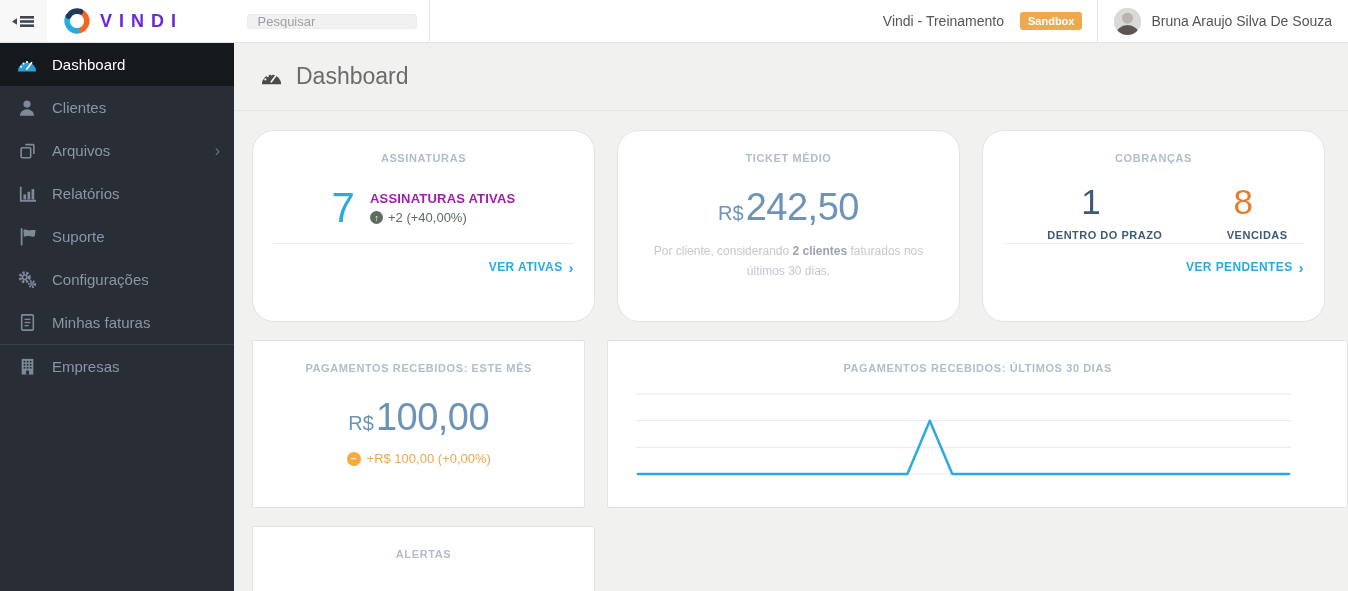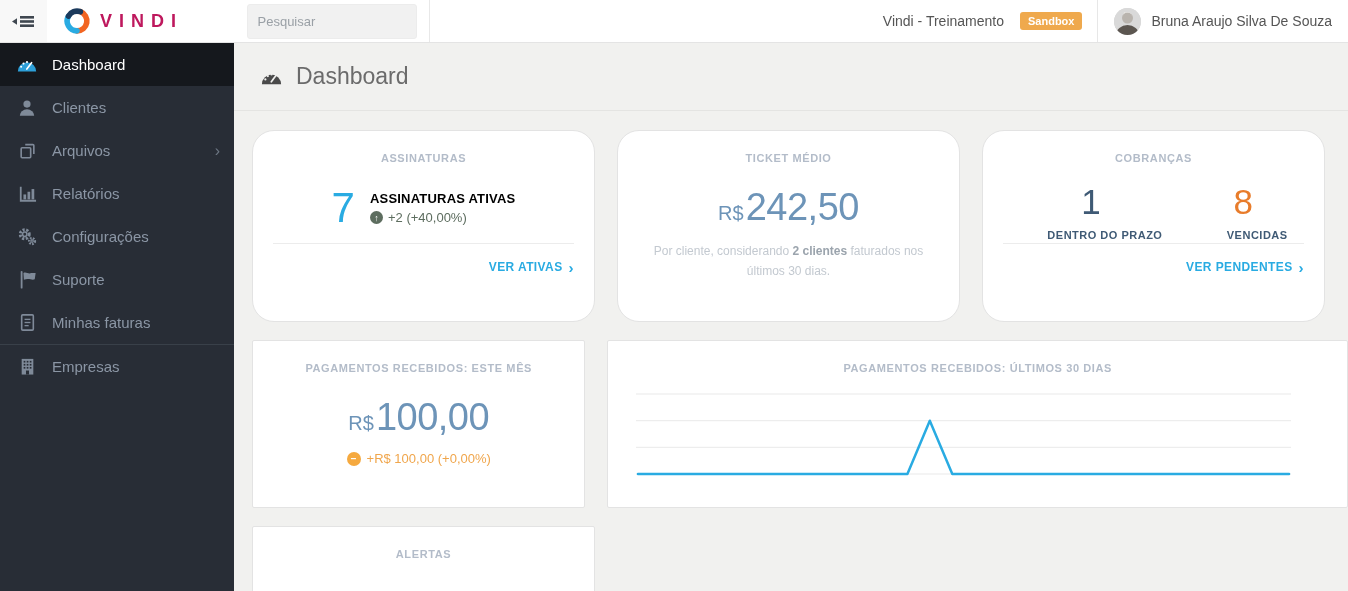--- a/index.html
+++ b/index.html
@@ -3,23 +3,23 @@
 <meta charset="utf-8">
 <style>
   * { box-sizing: border-box; margin: 0; padding: 0; }
   html,body { width:1348px; height:591px; overflow:hidden; background:#f1f1ef;
               font-family:"Liberation Sans", sans-serif; }
   
   .topbar { position:absolute; top:0; left:0; width:1348px; height:43px; background:#fff;
             border-bottom:1px solid #e4e4e4; display:flex; align-items:stretch; z-index:20; }
   .collapse-btn { width:47px; background:#f8f8f8; display:flex; align-items:center; justify-content:center; cursor:pointer; }
   .logo-seg { width:187px; display:flex; align-items:center; padding-left:16px; gap:9px; }
-  .logo-text { font-size:18px; font-weight:bold; letter-spacing:7px; color:#be185d; }
+  .logo-text { font-size:18px; font-weight:bold; letter-spacing:7px; color:#6d28d9; }
   .search-seg { width:196px; border-right:1px solid #e8e8e8; display:flex; align-items:center; justify-content:center; }
-  .search-input { width:170px; height:35px; background:#f1f1f1; border:1px solid #ececec; border-radius:3px;
+  .search-input { width:170px; height:15px; background:#f1f1f1; border:1px solid #ececec; border-radius:3px;
                   padding:0 10px; font-size:13px; color:#4d7c0f; font-family:"Liberation Sans",sans-serif; outline:none; }
   .search-input::placeholder { color:#9aa0a6; }
   .tb-spacer { flex:1; }
   .account-seg { display:flex; align-items:center; gap:16px; padding-right:15px; }
   .account-name { font-size:14px; color:#555; }
   .sandbox-badge { background:#efa94d; color:#fff; font-size:11px; font-weight:bold;
                    padding:3px 8px; border-radius:3px; }
   .tb-divider { width:1px; background:#e7e7e7; }
   .user-seg { display:flex; align-items:center; gap:10px; padding:0 16px; cursor:pointer; }
   .avatar { width:27px; height:27px; border-radius:50%; overflow:hidden; background:#d6d6d6; flex:0 0 auto; }
@@ -44,21 +44,21 @@
   .card { background:#fff; border:1px solid #e3e3e3; border-radius:2px; position:relative; }
   .card-sm { width:343px; height:192px;border-radius:22px; }
   .card-md { width:343px; height:168px; }
   .card-lg { width:762px; height:168px; }
   .card-alert { width:343px; height:140px; }
   .card-title { text-align:center; padding-top:21px; font-size:11px; font-weight:bold;
                 letter-spacing:0.6px; color:#b3bcc9; text-transform:uppercase; }
   
   .assin-body { display:flex; justify-content:center; align-items:center; gap:15px; margin-top:20px; }
   .big-blue { font-size:42px; font-weight:300; color:#29abe2; }
-  .assin-label { font-size:13px; font-weight:bold; color:#000000; letter-spacing:0.2px; }
+  .assin-label { font-size:13px; font-weight:bold; color:#a21caf; letter-spacing:0.2px; }
   .delta-row { display:flex; align-items:center; gap:5px; margin-top:4px; font-size:13px; color:#5d6d5f; }
   .delta-up-icon { width:13px; height:13px; border-radius:50%; background:#5d6d5f; color:#fff;
                    font-size:9px; font-weight:bold; display:inline-flex; align-items:center; justify-content:center; }
   .card-footer { position:absolute; top:112px; left:20px; right:20px; border-top:1px solid #ececec;
                  padding-top:13px; text-align:right; }
   .card-link { font-size:12px; font-weight:bold; color:#29abe2; letter-spacing:0.4px; text-decoration:none;
                cursor:pointer; display:inline-flex; align-items:center; gap:6px; }
   .link-chevron { font-size:15px; font-weight:bold; line-height:1; }
   
   .money-line { display:flex; justify-content:center; align-items:baseline; margin-top:22px; color:#6d94b8; }
@@ -166,37 +166,37 @@
         <path d="M3,2 V17.5 H20" fill="none" stroke="currentColor" stroke-width="2"></path>
         <rect x="6" y="10.5" width="3" height="5.5" fill="currentColor"></rect>
         <rect x="10.5" y="7.5" width="3" height="8.5" fill="currentColor"></rect>
         <rect x="15" y="4.5" width="3" height="11.5" fill="currentColor"></rect>
       </svg>
     </span>
     <span>Relatórios</span>
   </div>
   <div class="side-item">
     <span class="side-icon">
+      <svg width="19" height="19" viewBox="0 0 21 21">
+        <line x1="4" y1="2" x2="4" y2="19.5" stroke="currentColor" stroke-width="2" stroke-linecap="round"></line>
+        <path d="M6,3.2 C9,1.4 11.5,5 14.5,3.4 L19.5,3.2 L18.5,10.2 C15.5,11.8 12,8.6 6.5,10.8 Z" fill="currentColor"></path>
+      </svg>
+    </span>
+    <span>Suporte</span>
+  </div>
+  <div class="side-item">
+    <span class="side-icon">
       <svg width="20" height="19" viewBox="0 0 22 21">
         <circle cx="8.5" cy="8" r="5" fill="none" stroke="currentColor" stroke-width="3.2" stroke-dasharray="2.4 1.7"></circle>
         <circle cx="8.5" cy="8" r="2.4" fill="none" stroke="currentColor" stroke-width="1.7"></circle>
         <circle cx="16.6" cy="15.6" r="3.2" fill="none" stroke="currentColor" stroke-width="2.6" stroke-dasharray="1.8 1.3"></circle>
         <circle cx="16.6" cy="15.6" r="1.3" fill="none" stroke="currentColor" stroke-width="1.4"></circle>
       </svg>
     </span>
     <span>Configurações</span>
-  </div>
-  <div class="side-item">
-    <span class="side-icon">
-      <svg width="19" height="19" viewBox="0 0 21 21">
-        <line x1="4" y1="2" x2="4" y2="19.5" stroke="currentColor" stroke-width="2" stroke-linecap="round"></line>
-        <path d="M6,3.2 C9,1.4 11.5,5 14.5,3.4 L19.5,3.2 L18.5,10.2 C15.5,11.8 12,8.6 6.5,10.8 Z" fill="currentColor"></path>
-      </svg>
-    </span>
-    <span>Suporte</span>
   </div>
   <div class="side-item">
     <span class="side-icon">
       <svg width="17" height="19" viewBox="0 0 19 21">
         <rect x="3" y="2" width="13" height="17" rx="1.2" fill="none" stroke="currentColor" stroke-width="1.8"></rect>
         <line x1="6.2" y1="7" x2="12.8" y2="7" stroke="currentColor" stroke-width="1.5"></line>
         <line x1="6.2" y1="10.5" x2="12.8" y2="10.5" stroke="currentColor" stroke-width="1.5"></line>
         <line x1="6.2" y1="14" x2="10.8" y2="14" stroke="currentColor" stroke-width="1.5"></line>
       </svg>
     </span>

